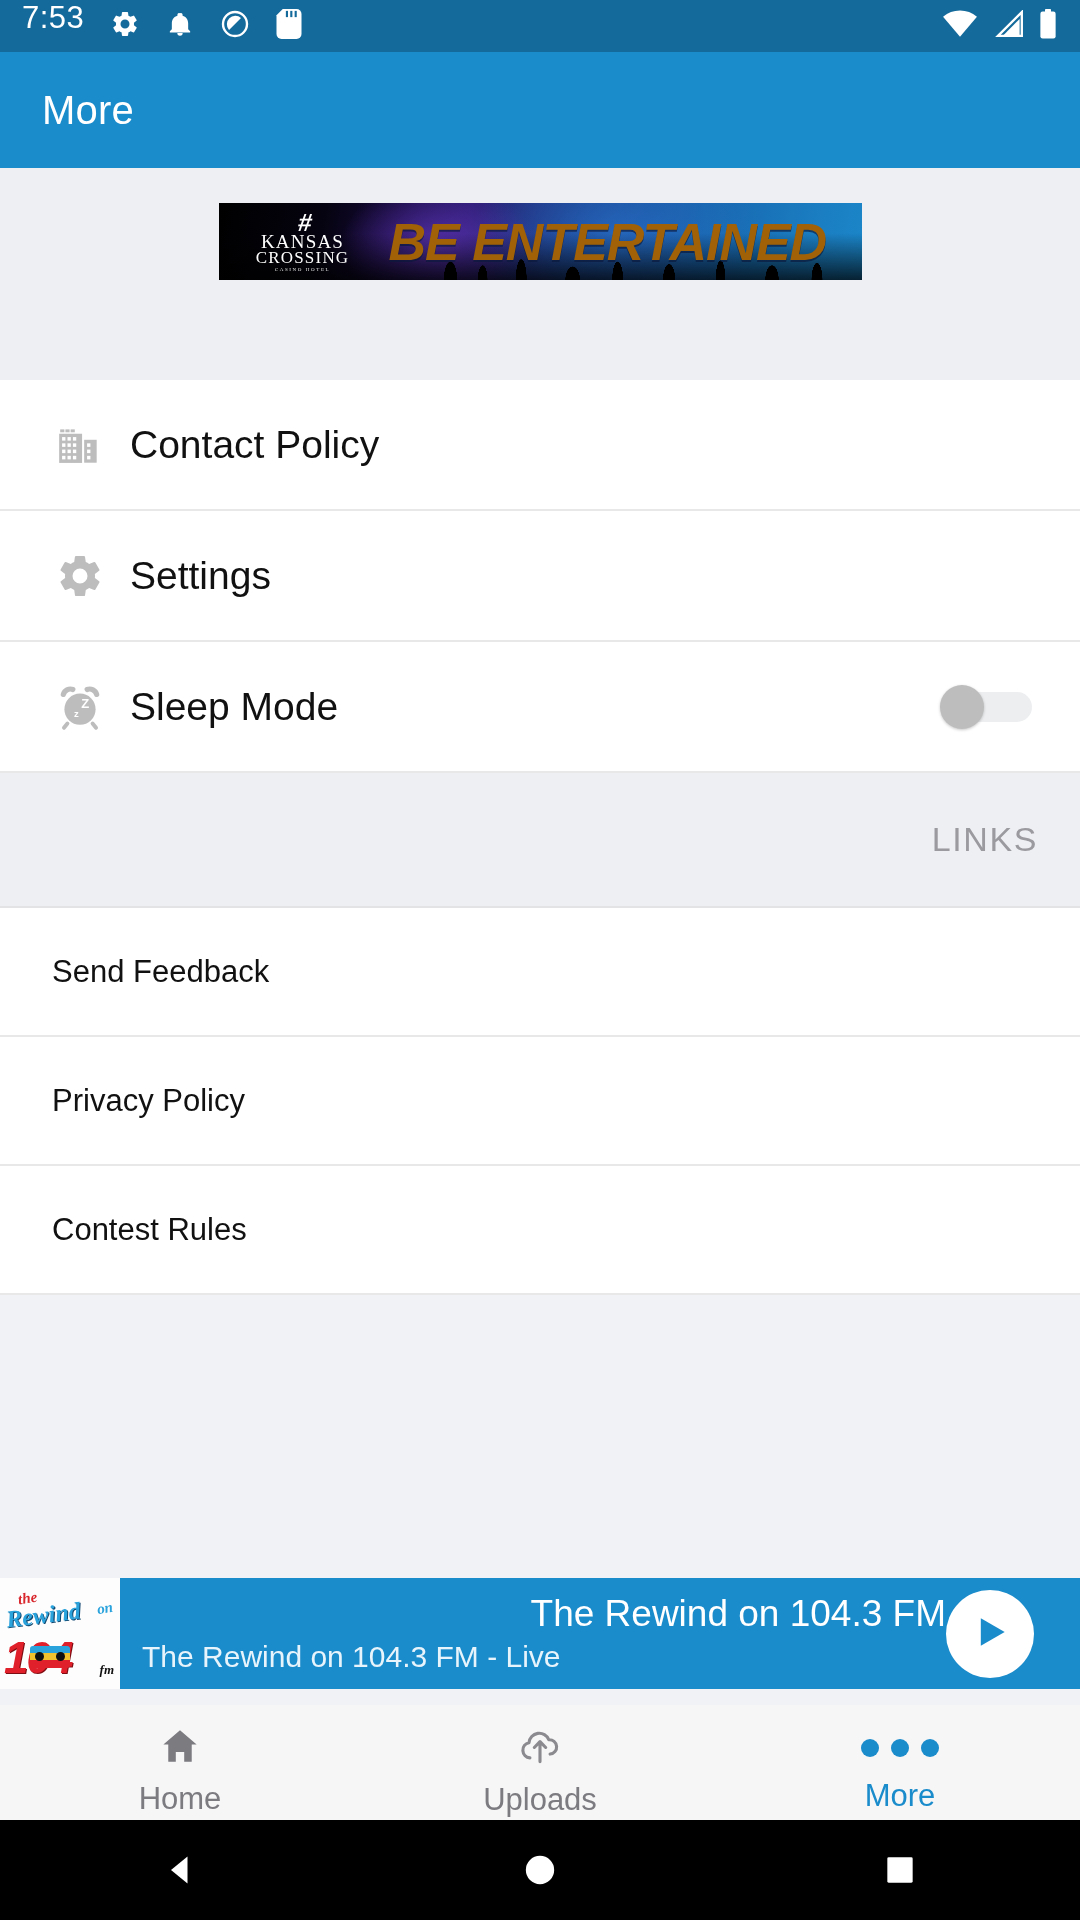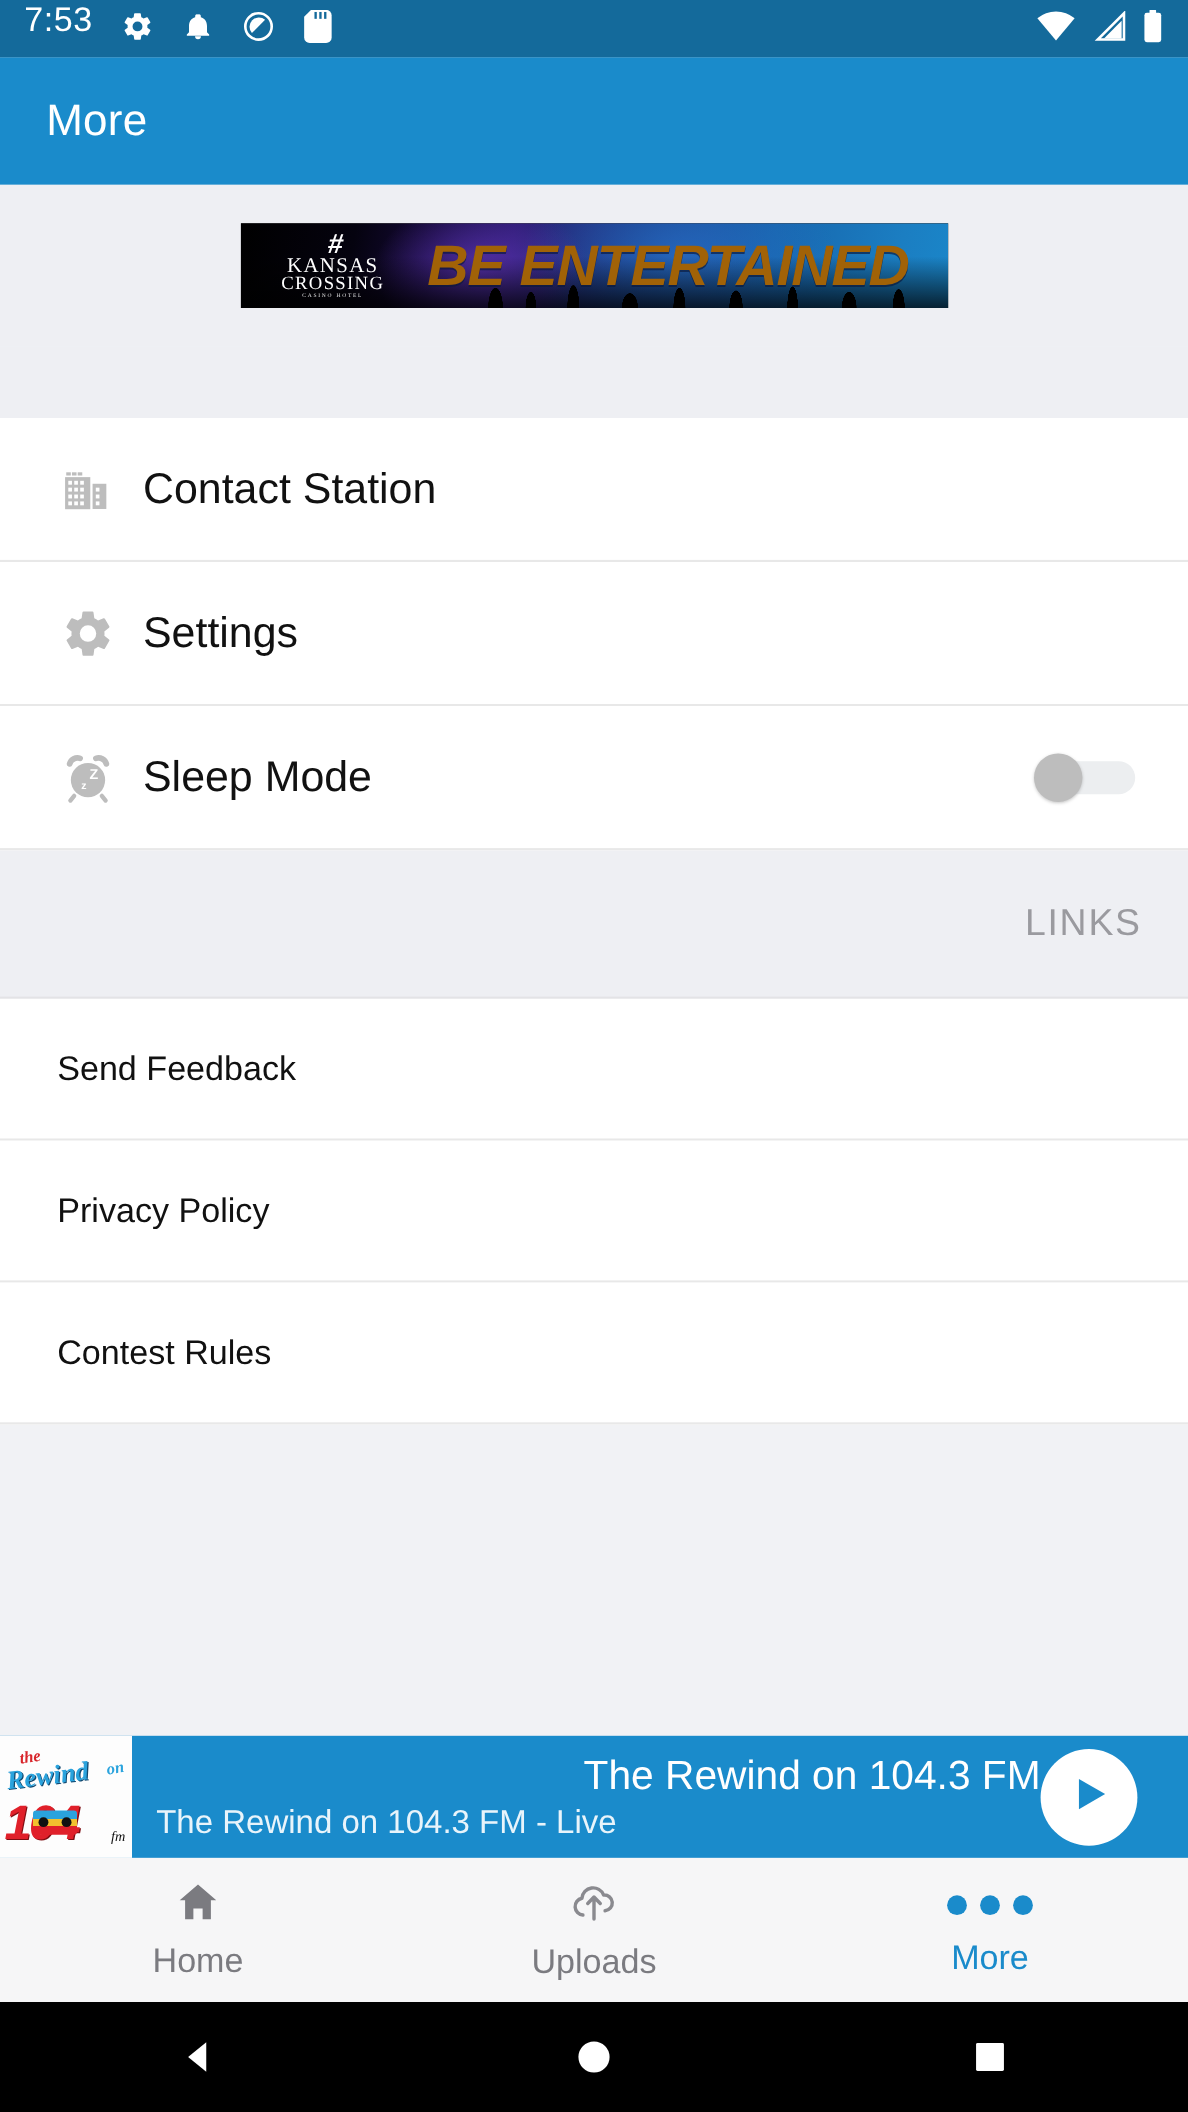--- a/index.html
+++ b/index.html
@@ -135,35 +135,35 @@
   .art-tape{
     position:absolute; left:28px; bottom:14px; width:40px; height:22px; border-radius:3px;
     background:linear-gradient(#2aa3dd 0 34%, #f2c12e 34% 62%, #e0202a 62% 100%);
   }
   .art-tape:before, .art-tape:after{
     content:""; position:absolute; top:6px; width:9px; height:9px; border-radius:50%;
     background:#111;
   }
   .art-tape:before{ left:5px; } .art-tape:after{ right:5px; }
   .art-fm{
-    position:absolute; right:4px; bottom:4px; color:#111; font-weight:400; font-style:italic;
+    position:absolute; right:4px; bottom:4px; color:#111; font-weight:700; font-style:italic;
     font-size:13px; font-family:"Liberation Serif", serif;
   }
   .player-meta{ flex:1; display:flex; flex-direction:column; justify-content:center; padding-left:22px; }
   .p-title{ color:#ffffff; font-size:37px; line-height:46px; font-weight:400;text-align:right; }
   .p-sub{ color:#e8f4fb; font-size:30px; line-height:40px; font-weight:400; }
   .play-btn{
     width:88px; height:88px; border-radius:50%; background:#fff;
     align-self:center; margin-right:46px; display:flex; align-items:center; justify-content:center;
     flex:0 0 88px;
   }
 
   
   .bottomnav{
-    position:absolute; left:0; right:0; bottom:100px; height:131px;
+    position:absolute; left:0; right:0; bottom:84px; height:131px;
     background:#f6f6f7; display:flex; align-items:center;
   }
   .navitem{
     flex:1; display:flex; flex-direction:column; align-items:center; justify-content:center; gap:10px;
   }
   .navitem .nlbl{ font-size:31px; color:#7b7b80; }
   .navitem.active .nlbl{ color:#1a8bcb; }
   .dots{ display:flex; gap:12px; height:40px; align-items:center; }
   .dots i{ width:18px; height:18px; border-radius:50%; background:#1a8bcb; display:block; }
 
@@ -269,21 +269,21 @@
               <rect x="8.6" y="14.2" width="1.6" height="1.7"></rect>
             <rect x="3.4" y="17.2" width="1.6" height="1.7"></rect>
               <rect x="6" y="17.2" width="1.6" height="1.7"></rect>
               <rect x="8.6" y="17.2" width="1.6" height="1.7"></rect>
             <rect x="15.4" y="11.2" width="1.6" height="1.7"></rect>
               <rect x="15.4" y="14.2" width="1.6" height="1.7"></rect>
               <rect x="15.4" y="17.2" width="1.6" height="1.7"></rect>
           </g>
         </svg>
       </span>
-      <span class="lbl">Contact Station</span>
+      <span class="lbl">Contact Policy</span>
     </div>
 
     <div class="row">
       <span class="ic">
         <svg width="50" height="50" viewBox="0 0 24 24" fill="#bdbdbd">
             <path d="M19.14 12.94a7.07 7.07 0 0 0 0-1.88l2.03-1.58a.5.5 0 0 0 .12-.64l-1.92-3.32a.5.5 0 0 0-.6-.22l-2.39.96a7.03 7.03 0 0 0-1.62-.94l-.36-2.54a.5.5 0 0 0-.5-.42h-3.84a.5.5 0 0 0-.49.42l-.36 2.54c-.59.24-1.13.56-1.62.94l-2.39-.96a.5.5 0 0 0-.6.22L2.7 8.84a.5.5 0 0 0 .12.64l2.03 1.58a7.07 7.07 0 0 0 0 1.88L2.82 14.52a.5.5 0 0 0-.12.64l1.92 3.32c.13.22.39.3.6.22l2.39-.96c.5.38 1.03.7 1.62.94l.36 2.54c.04.24.25.42.49.42h3.84c.25 0 .46-.18.5-.42l.36-2.54c.59-.24 1.12-.56 1.62-.94l2.39.96c.22.08.47 0 .6-.22l1.92-3.32a.5.5 0 0 0-.12-.64l-2.03-1.58zM12 15.6A3.6 3.6 0 1 1 12 8.4a3.6 3.6 0 0 1 0 7.2z"></path>
           </svg>
       </span>
       <span class="lbl">Settings</span>
     </div>

